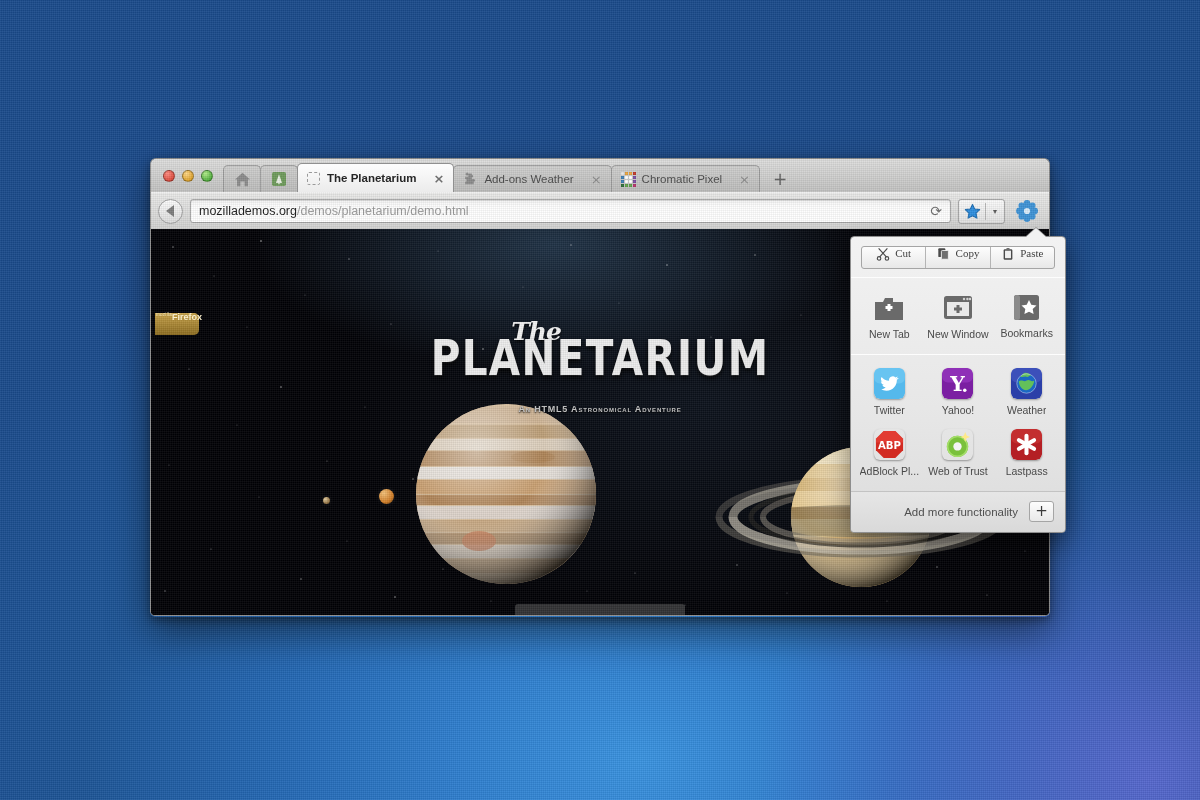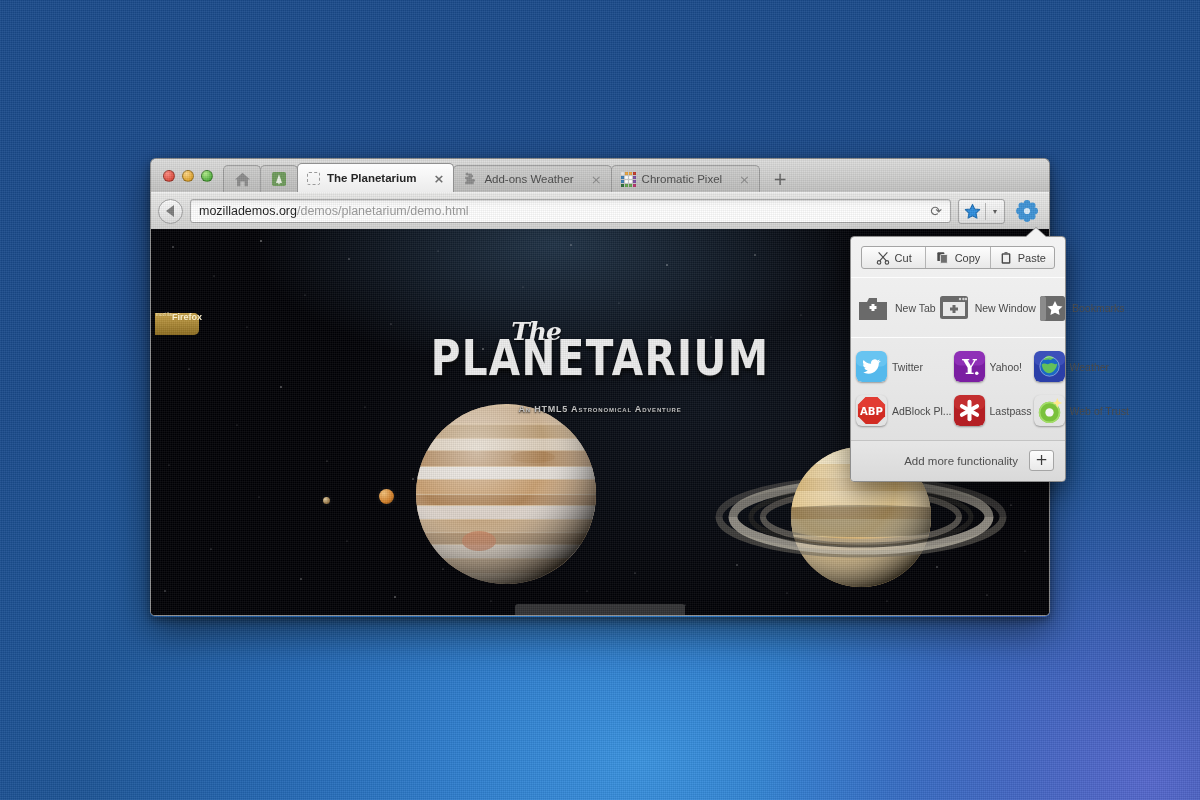--- a/index.html
+++ b/index.html
@@ -198,32 +198,32 @@
     border-width: 0 10px 9px 10px;
     border-color: transparent transparent #f2f2f2 transparent;
     filter: drop-shadow(0 -1px 0 #8e8e8e);
   }
   .clipboard-row {
     display: flex; margin: 9px 10px 8px; height: 23px;
     border: 1px solid #a5a5a5; border-radius: 3px; overflow: hidden;
     background: linear-gradient(#fdfdfd, #e8e8e8);
   }
   .clip-btn {
-    flex: 1; display: flex; align-items: center; justify-content: center; gap: 5px;
-    font-size: 11px; color: #3f3f3f; border-right: 1px solid #b4b4b4;
+    flex: 1; display: flex; align-items: flex-start; justify-content: center; gap: 5px;
+    font-size: 11px; color: #3f3f3f; border-right: 1px solid #b4b4b4; font-family: Liberation Serif, serif;
   }
   .clip-btn:last-child { border-right: none; }
   .panel-sep { height: 1px; background: #c5c5c5; border-bottom: 1px solid #fdfdfd; }
 
   .grid {
     display: grid; grid-template-columns: repeat(3, 1fr);
     padding: 9px 4px 7px;
   }
   .cell {
-    display: flex; align-items: center; gap: 5px;
+    display: flex; flex-direction: column; align-items: center; gap: 5px;
     padding: 6px 1px 7px; font-size: 10.5px; color: #4a4a4a; text-align: center;
   }
   .cell .lbl { white-space: nowrap; overflow: hidden; max-width: 66px; }
   .addon-grid { padding-top: 7px; }
   .appicon { width: 31px; height: 31px; border-radius: 6px; display: block; box-shadow: 0 1px 2px rgba(0,0,0,.35); }
 
   .panel-foot {
     display: flex; align-items: center; justify-content: flex-end; gap: 11px;
     padding: 9px 11px 10px; font-size: 11.5px; color: #4f4f4f;
     background: linear-gradient(#e6e6e6, #d9d9d9);
@@ -613,39 +613,39 @@
       <div class="cell">
         <svg class="appicon" viewBox="0 0 32 32">
           <polygon points="10,2 22,2 30,10 30,22 22,30 10,30 2,22 2,10" fill="#d22b22"></polygon>
           <polygon points="10,2 22,2 30,10 30,14 2,14 2,10" fill="#e8443a" opacity=".7"></polygon>
           <text x="16" y="21" text-anchor="middle" font-family="DejaVu Sans, sans-serif" font-size="10.5" font-weight="bold" fill="#fff">ABP</text>
         </svg>
         <span class="lbl">AdBlock Pl...</span>
       </div>
       <div class="cell">
         <svg class="appicon" viewBox="0 0 32 32">
+          <circle cx="16" cy="18" r="11" fill="#7ac13c"></circle>
+          <circle cx="16" cy="18" r="10.2" fill="none" stroke="#a4de6a" stroke-width="1.6"></circle>
+          <circle cx="16" cy="18" r="4.3" fill="#f4f4f4"></circle>
+          <path d="M24 3l1.4 3.8L29 8.2l-3.6 1.4L24 13.4l-1.4-3.8L19 8.2l3.6-1.4z" fill="#ffe98a"></path>
+        </svg>
+        <span class="lbl">Web of Trust</span>
+      </div>
+      <div class="cell">
+        <svg class="appicon" viewBox="0 0 32 32">
           <rect width="32" height="32" rx="6" fill="#b41f24"></rect>
           <rect width="32" height="15" rx="6" fill="#cf3a38" opacity=".55"></rect>
           <g stroke="#fff" stroke-width="4.2" stroke-linecap="round">
             <path d="M16 7v18"></path>
               <path d="M8.2 11.5l15.6 9"></path>
               <path d="M23.8 11.5l-15.6 9"></path>
           </g>
         </svg>
         <span class="lbl">Lastpass</span>
       </div>
-      <div class="cell">
-        <svg class="appicon" viewBox="0 0 32 32">
-          <circle cx="16" cy="18" r="11" fill="#7ac13c"></circle>
-          <circle cx="16" cy="18" r="10.2" fill="none" stroke="#a4de6a" stroke-width="1.6"></circle>
-          <circle cx="16" cy="18" r="4.3" fill="#f4f4f4"></circle>
-          <path d="M24 3l1.4 3.8L29 8.2l-3.6 1.4L24 13.4l-1.4-3.8L19 8.2l3.6-1.4z" fill="#ffe98a"></path>
-        </svg>
-        <span class="lbl">Web of Trust</span>
-      </div>
     </div>
 
     <div class="panel-foot">
       <span>Add more functionality</span>
       <span class="plusbtn">+</span>
     </div>
   </div>
 </div>
 
 </body></html>

